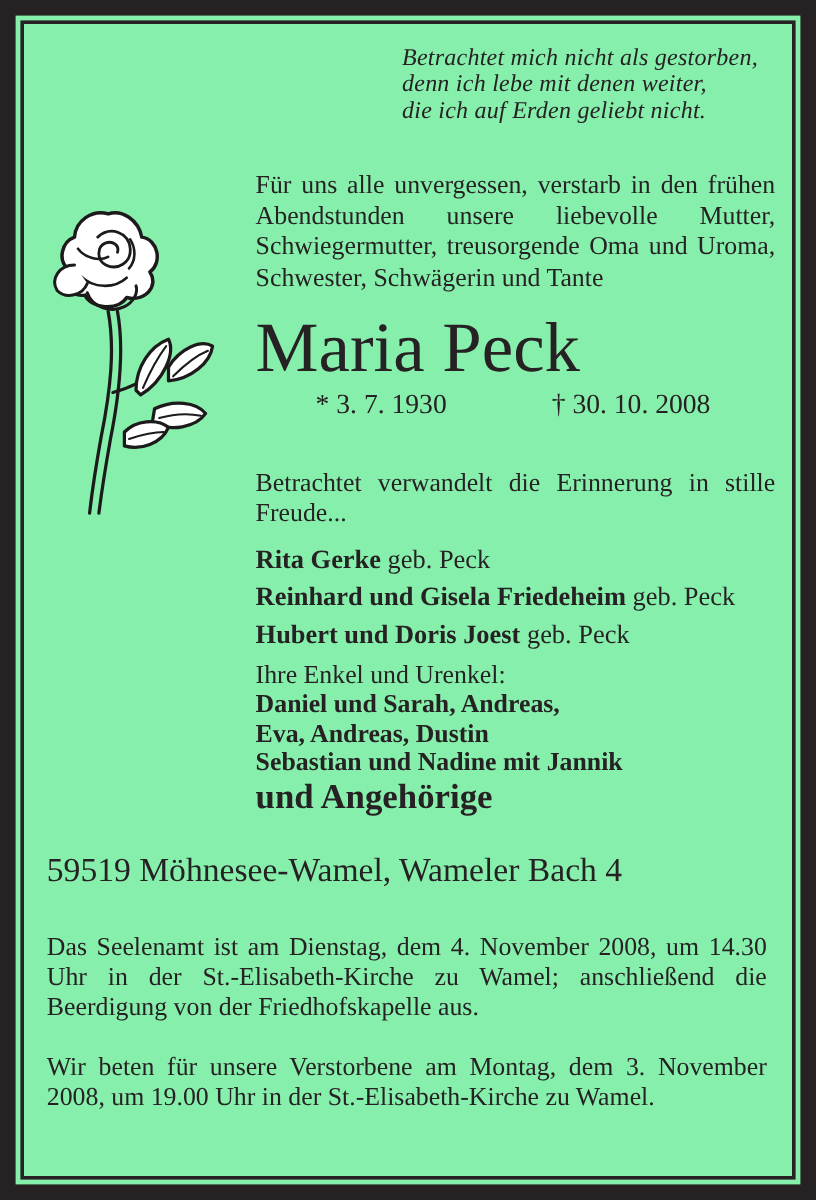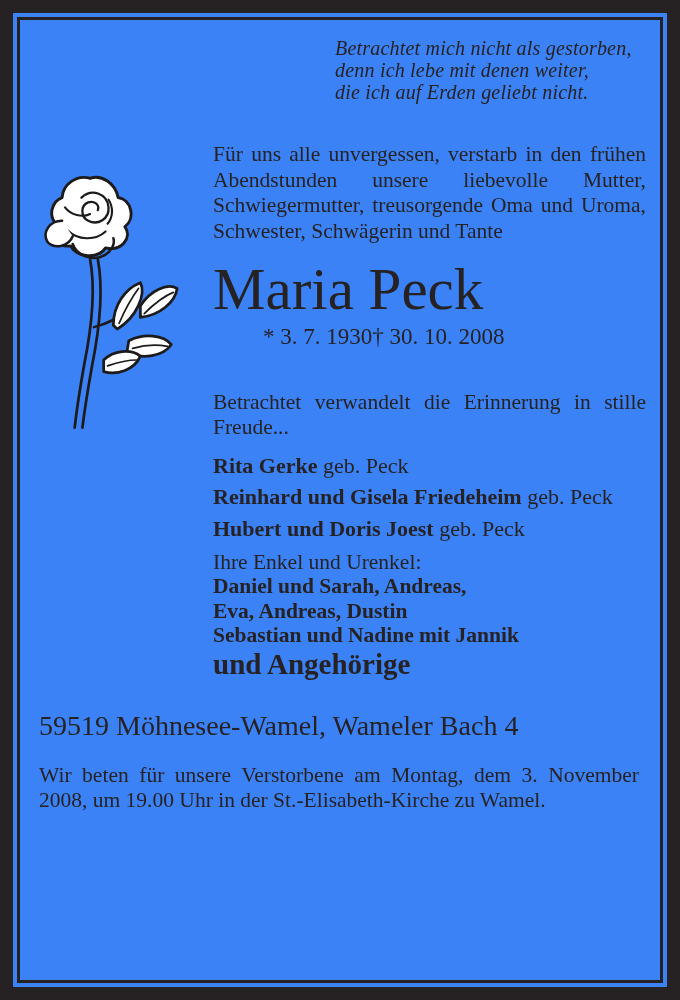--- a/index.html
+++ b/index.html
@@ -1,18 +1,18 @@
 <!DOCTYPE html>
 <html><head>
 <meta charset="utf-8">
 <style>
   html, body { margin: 0; padding: 0; background: #ffffff; }
   .sheet {
     width: 680px; height: 1000px; box-sizing: border-box;
-    background: #3b82f6;
+    background: #86efac;
     border: 13px solid #262223;
     padding: 4px;
     font-family: "Liberation Serif", serif;
     color: #262223;
     overflow: hidden;
   }
   .inner {
     border: 3px solid #262223;
     height: 100%; box-sizing: border-box;
     position: relative;
@@ -34,21 +34,21 @@
   .intro {
     font-size: 21.5px; line-height: 25.5px;
     text-align: justify; margin: 0;
   }
   .name {
     font-size: 59px; line-height: 1.05; font-weight: normal;
     margin: 15px 0 0 0;
   }
   .maiden { text-align: center; font-size: 22px; margin-top: 5px; line-height: 24px; }
   .dates {
-    display: flex; 
+    display: flex; justify-content: space-between;
     padding: 0 54px 0 50px;
     font-size: 23px; margin-top: 3px; line-height: 26px;
   }
   .gratitude {
     font-size: 21.5px; line-height: 25.5px;
     text-align: justify; margin: 40px 0 0 0;
   }
   .mourner { font-size: 22px; line-height: 23.5px; margin-top: 8px; }
   .mourner.first { margin-top: 13px; }
   .b { font-weight: bold; }
@@ -121,16 +121,17 @@
 
       <div class="enkel-label">Ihre Enkel und Urenkel:</div>
       <div class="g-line">Daniel und Sarah, Andreas,</div>
       <div class="g-line">Eva, Andreas, Dustin</div>
       <div class="g-line">Sebastian und Nadine mit Jannik</div>
       <div class="relatives">und Angehörige</div>
     </div>
 
     <div class="address">59519 Möhnesee-Wamel, Wameler Bach 4</div>
 
+    <p class="notice-par service">Das Seelenamt ist am Dienstag, dem 4. November 2008, um 14.30 Uhr in der St.-Elisabeth-Kirche zu Wamel; anschlie­ßend die Beerdigung von der Friedhofskapelle aus.</p>
     <p class="notice-par prayer">Wir beten für unsere Verstorbene am Montag, dem 3. Novem­ber 2008, um 19.00 Uhr in der St.-Elisabeth-Kirche zu Wamel.</p>
 
   </div>
 </div>
 
 </body></html>

